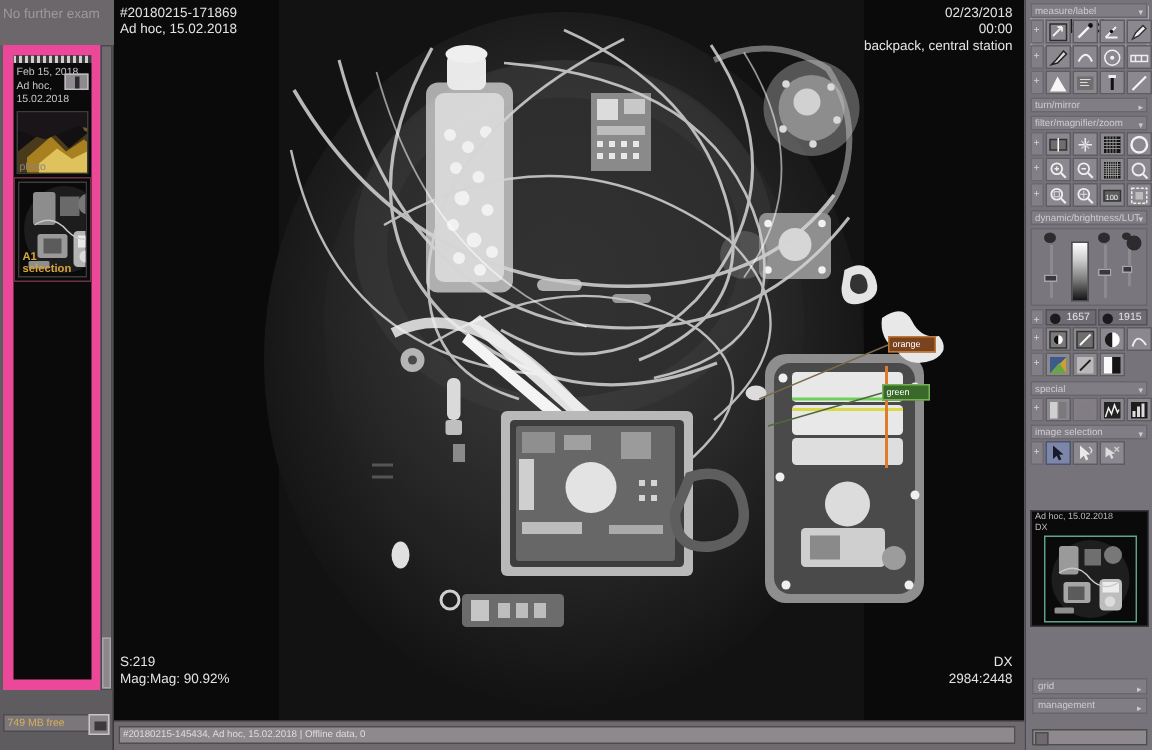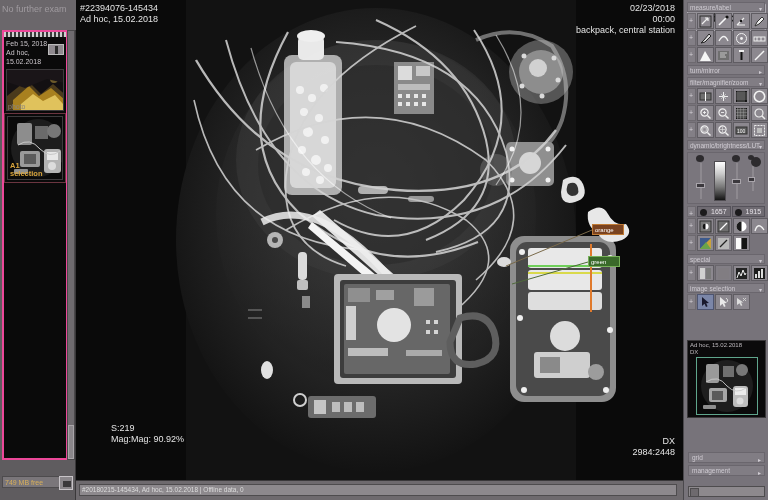--- a/index.html
+++ b/index.html
@@ -23,21 +23,21 @@
   #left-header {
     position: absolute; left: 0; top: 0; width: 76px; height: 30px;
     background: #6b676b;
   }
   #no-further {
     position: absolute; left: 2px; top: 4px;
     font-size: 9px; color: #9f9a9f; white-space: nowrap;
   }
   #exam-list {
     position: absolute; left: 2px; top: 30px; width: 66px; height: 430px;
-    background: #0a0a0a; border: 2px solid #ec4899; overflow: hidden;
+    background: #0a0a0a; border: 7px solid #ec4899; overflow: hidden;
   }
   .exam-group { position: relative; width: 100%; }
   .grip {
     height: 5px; width: 100%;
     background: repeating-linear-gradient(90deg,#cfcfcf 0 2px,#3a3a3a 2px 4px);
   }
   .exam-meta {
     position: relative; padding: 2px 2px 1px 2px; color: #c9c4c9; font-size: 7px; line-height: 9px;
   }
   .exam-meta .lock {
@@ -92,21 +92,21 @@
   
   #viewer {
     position: absolute; left: 76px; top: 0; width: 607px; height: 480px;
     background: #0d0b0d; overflow: hidden;
   }
   #xray-canvas { position: absolute; inset: 0; }
 
   .ov-text { position: absolute; color: #e4e4e4; font-size: 9px; line-height: 11px; white-space: nowrap; }
   #ov-topleft { left: 4px; top: 3px; }
   #ov-topright { right: 8px; top: 3px; text-align: right; }
-  #ov-botleft { left: 4px; bottom: 35px; margin-left: 31px; }
+  #ov-botleft { left: 4px; bottom: 22px; }
   #ov-botright { right: 8px; bottom: 22px; text-align: right; }
 
   .annot {
     position: absolute; height: 11px; border: 1px solid;
     font-size: 6px; color: #fff; padding: 0 2px; line-height: 10px; overflow: hidden;
   }
   #annot-orange { left: 516px; top: 224px; width: 32px; background: #7a4320; border-color: #c07a33; }
   #annot-green  { left: 512px; top: 256px; width: 32px; background: #3a6a2a; border-color: #77b258; }
 
   
@@ -444,21 +444,21 @@
       </g>
       <rect x="226" y="296" width="8" height="12" fill="#8a8a8a"></rect>
       <ellipse cx="191" cy="370" rx="6" ry="9" fill="#e0e0e0"></ellipse>
       <path d="M172 310 h14 M172 318 h14" stroke="#555" stroke-width="2"></path>
       <ellipse cx="428" cy="262" rx="7" ry="5" fill="#dcdcdc"></ellipse>
       <rect x="282" y="186" width="30" height="8" rx="4" fill="#cfcfcf" opacity="0.8"></rect>
       <rect x="332" y="196" width="26" height="6" rx="3" fill="#c4c4c4" opacity="0.7"></rect>
     </svg>
 
     <div class="ov-text" id="ov-topleft">
-      <div>#22394076-145434</div>
+      <div>#20180215-171869</div>
       <div>Ad hoc, 15.02.2018</div>
     </div>
 
     <div class="ov-text" id="ov-topright">
       <div>02/23/2018</div>
       <div>00:00</div>
       <div>backpack, central station</div>
     </div>
 
     <div class="ov-text" id="ov-botleft">

